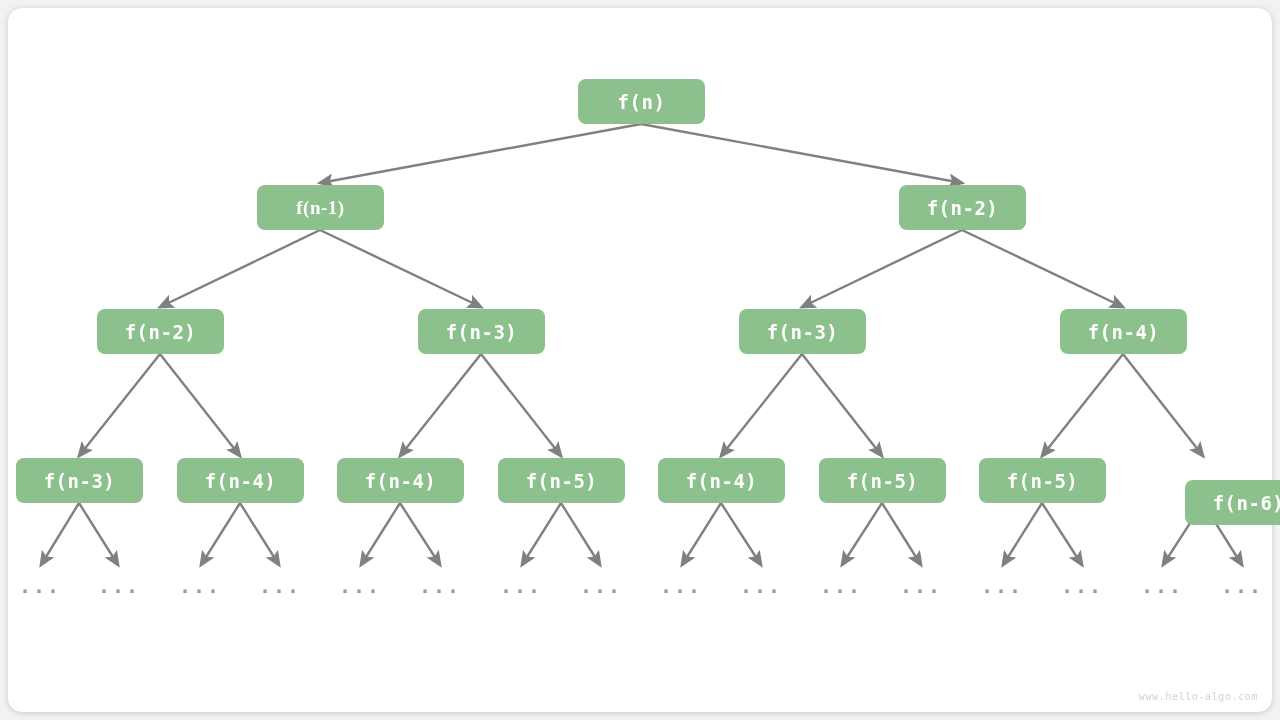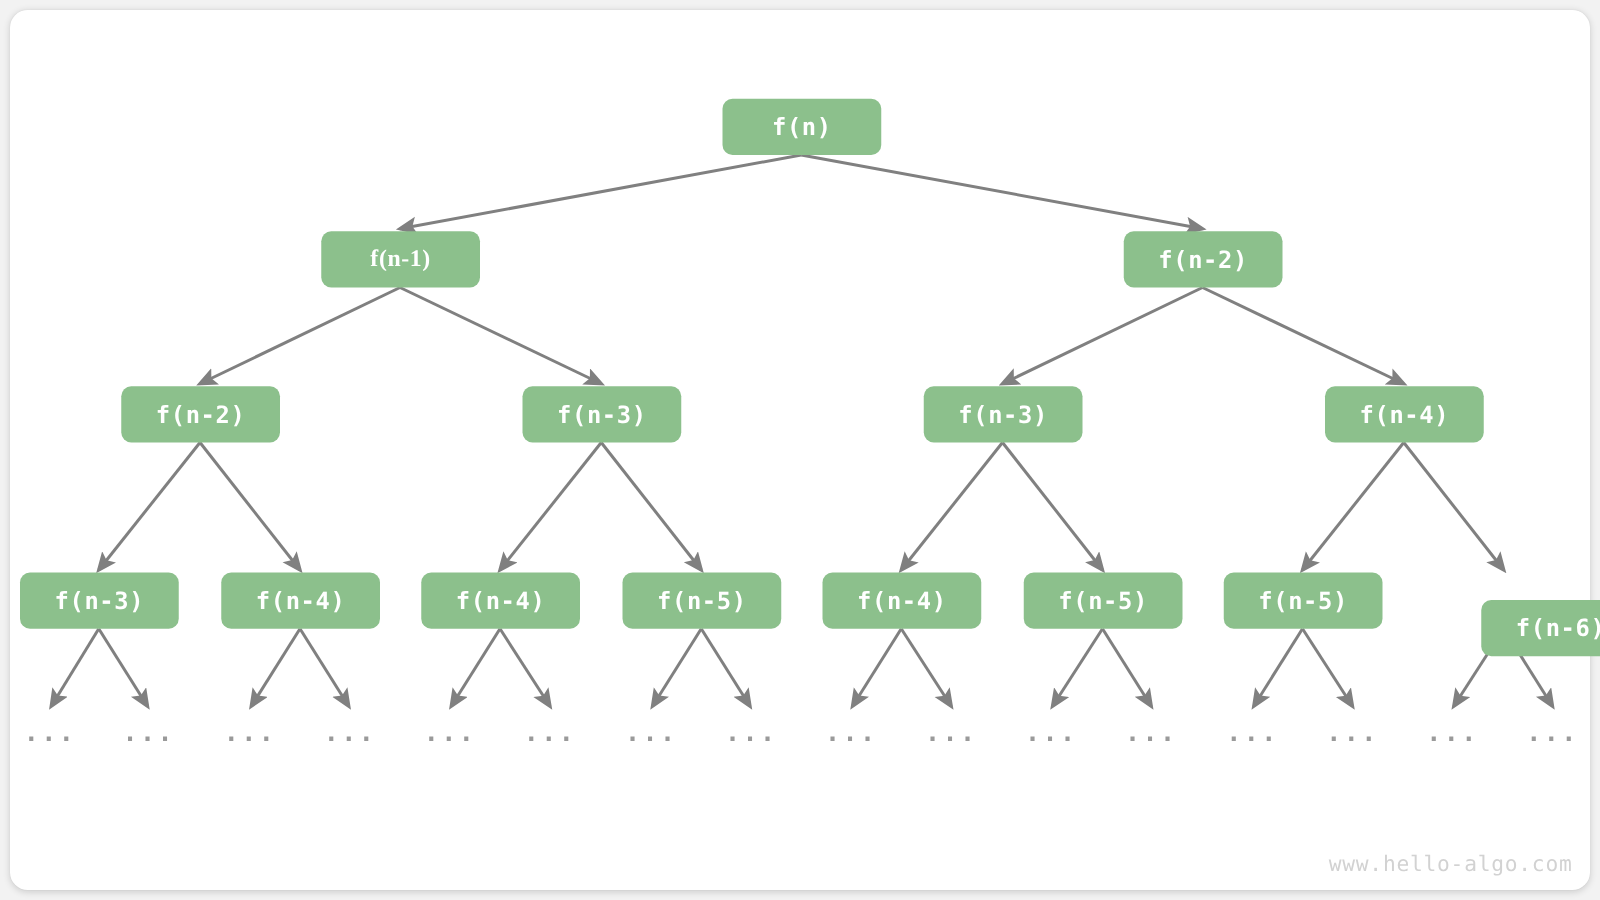--- a/index.html
+++ b/index.html
@@ -59,21 +59,21 @@
     letter-spacing: 2px;
     transform: translate(-50%, -50%);
     white-space: nowrap;
   }
   #watermark {
     position: absolute;
     right: 22px;
     bottom: 18px;
     color: #d2d2d2;
     font-family: "DejaVu Sans Mono", monospace;
-    font-size: 17px;
+    font-size: 10px;
     letter-spacing: 0.6px;
     white-space: nowrap;
   }
 </style>
 </head>
 <body>
 
 <div id="canvas-root">
   <div id="card"></div>
 

